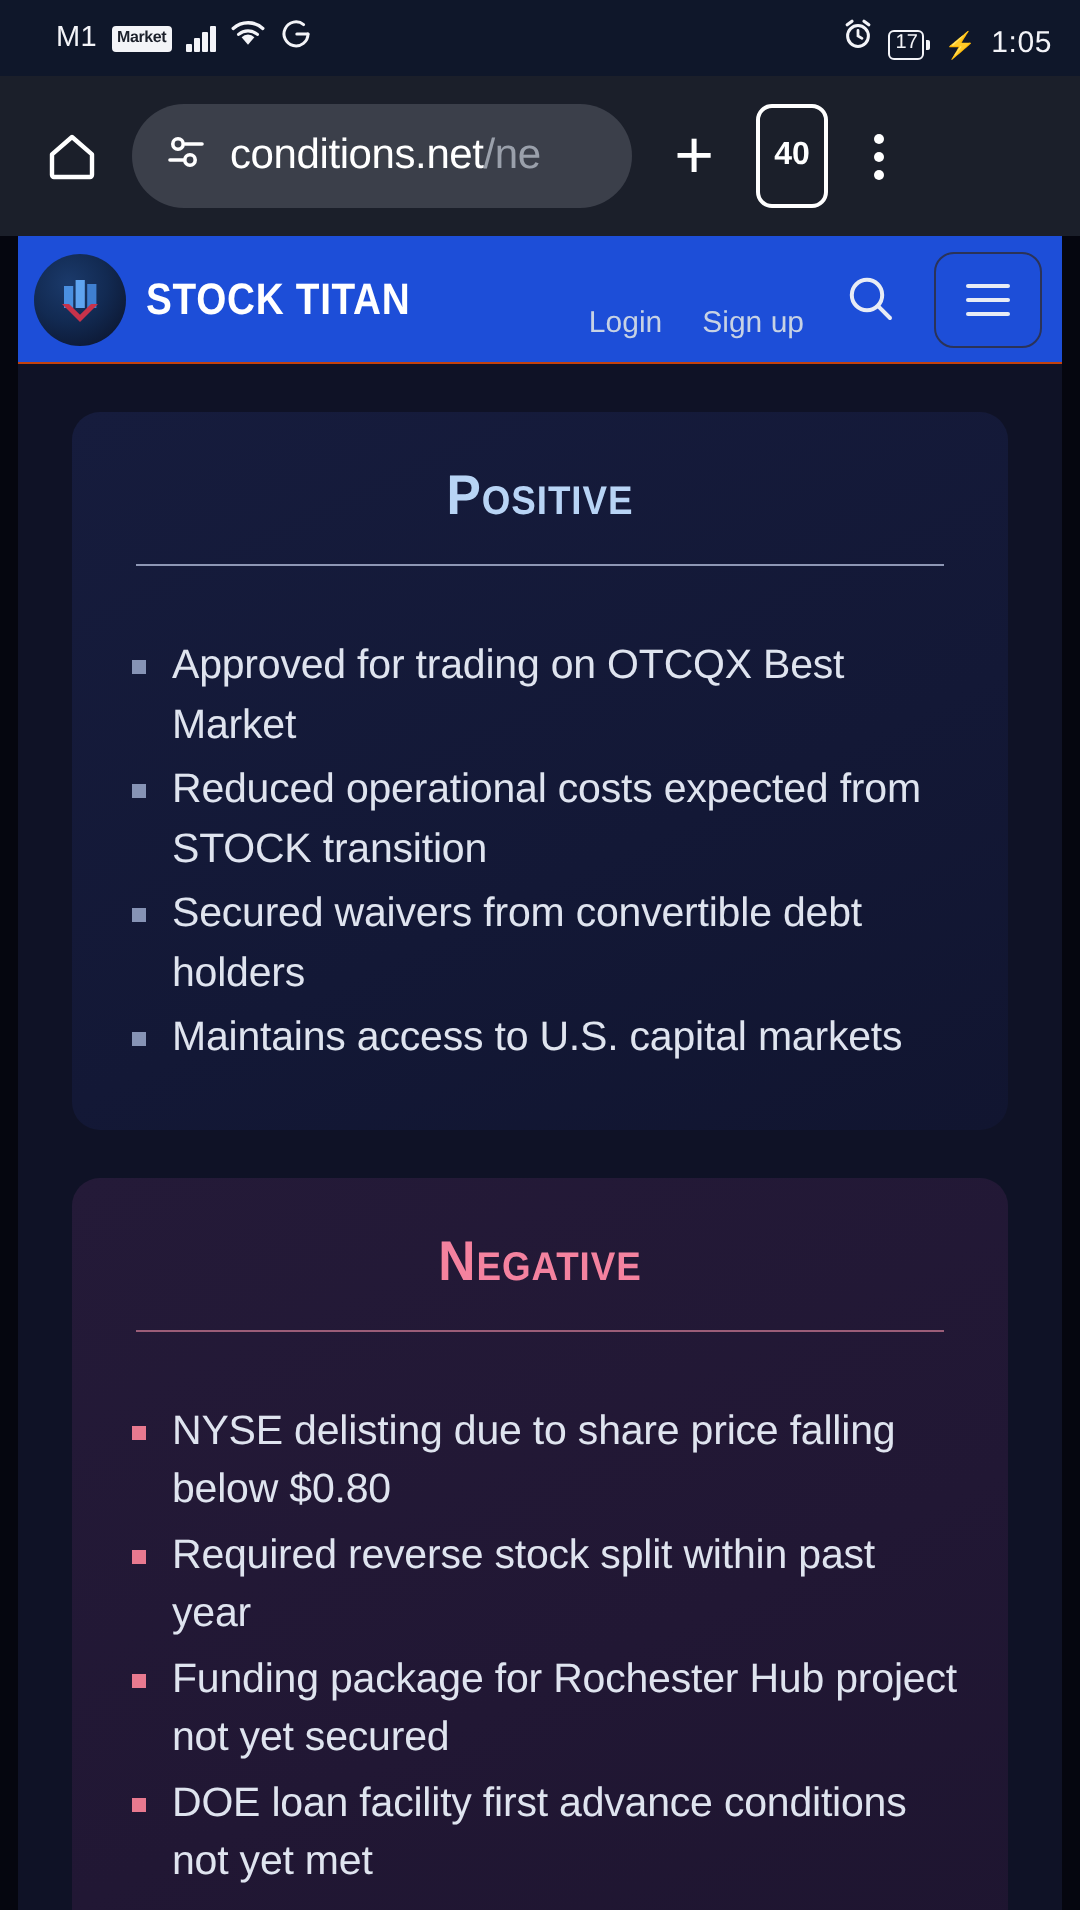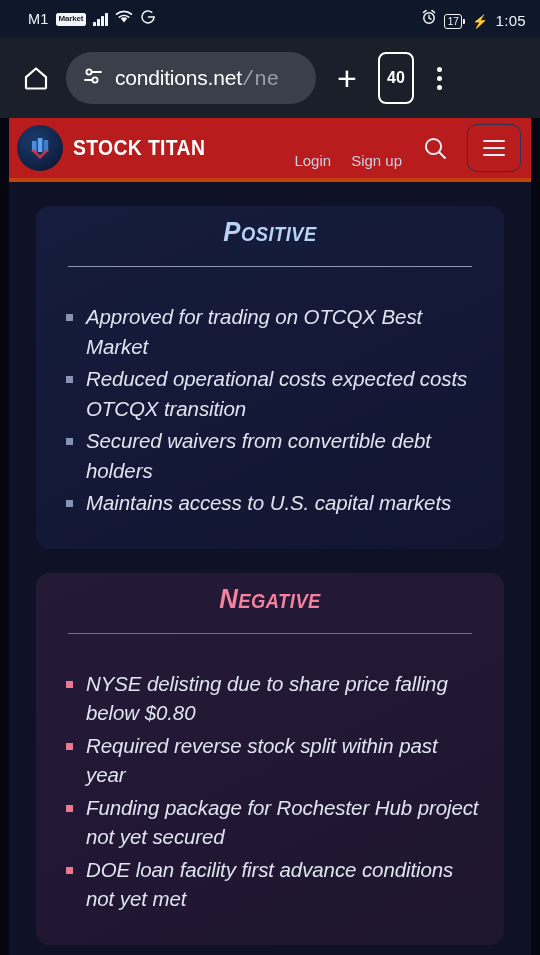--- a/index.html
+++ b/index.html
@@ -55,21 +55,21 @@
   .urlpill {
     flex: 1; height: 52px; background: #3b3f4a;
     border-radius: 26px; display: flex; align-items: center;
     padding: 0 16px; gap: 11px; overflow: hidden;
     max-width: 250px;
   }
   .urltext {
     color: #ffffff; font-size: 21px; white-space: nowrap;
     letter-spacing: -0.2px;
   }
-  .urltext .dim { color: #9aa0ab; font-family: Liberation Mono, monospace; }
+  .urltext .dim { color: #9aa0ab; }
   .plus-btn { width: 42px; height: 42px; display:flex; align-items:center; justify-content:center; color:#fff; font-size: 34px; font-weight: 300; line-height: 1; }
   .tabs-btn {
     width: 36px; height: 52px; border: 2.6px solid #ffffff;
     border-radius: 8px; display: flex; align-items: center; justify-content: center;
     color: #fff; font-size: 16px; font-weight: bold;
   }
   .menu-btn { width: 30px; display:flex; flex-direction: column; align-items:center; gap:4px; }
   .menu-btn i { width: 5px; height: 5px; border-radius: 50%; background: #fff; display:block; }
 
   
@@ -79,22 +79,22 @@
   }
   .pagewrap {
     position: absolute; left: 9px; top: 0; width: 522px; height: 100%;
     background: #0f1226;
   }
 
   
   .siteheader {
     height: 64px; display: flex; align-items: center;
     padding: 0 10px 0 8px; gap: 0;
-    background: #b91c1c;
-    border-bottom: 4px solid #c2410c;
+    background: #1d4ed8;
+    border-bottom: 1px solid #c2410c;
   }
   .logo-circle {
     width: 46px; height: 46px; border-radius: 50%;
     background: radial-gradient(circle at 38% 32%, #1b3a6b 0%, #122a52 45%, #0a1026 100%);
     display: flex; align-items: center; justify-content: center;
     flex-shrink: 0; margin-right: 10px;
   }
   .brandname {
     color: #ffffff; font-size: 22px; font-weight: bold;
     letter-spacing: 0.4px; font-stretch: condensed;
@@ -110,23 +110,22 @@
   .hamburger {
     width: 54px; height: 48px; border: 1px solid #2b3358; border-radius: 10px;
     display: flex; flex-direction: column; align-items: center; justify-content: center;
     gap: 5px; margin-left: 8px; flex-shrink: 0;
   }
   .hamburger i { display:block; width: 22px; height: 2px; background: #e8ecf5; border-radius: 1px; }
 
   
   .content { padding: 24px 27px 0 27px; }
   .card {
-    border-radius: 14px; padding: 10px 24px 28px 24px;
+    border-radius: 14px; padding: 26px 24px 28px 24px;
     margin-bottom: 24px;
-    font-style: italic;
   }
   .card.positive {
     background: linear-gradient(155deg, #161c3d 0%, #131836 60%, #111530 100%);
   }
   .card.negative {
     background: linear-gradient(155deg, #241a38 0%, #211734 60%, #1e1530 100%);
   }
   .card-title {
     text-align: center; font-weight: bold;
     font-family: "Liberation Sans Narrow", "Liberation Sans", sans-serif;
@@ -249,21 +248,21 @@
         </div>
     </div>
 
     <div class="content">
 
       <div class="card positive">
         <div class="card-title">Positive</div>
         <div class="card-divider"></div>
         <ul class="bullets">
           <li>Approved for trading on OTCQX Best Market</li>
-          <li>Reduced operational costs expected costs OTCQX transition</li>
+          <li>Reduced operational costs expected from STOCK transition</li>
           <li>Secured waivers from convertible debt holders</li>
           <li>Maintains access to U.S. capital markets</li>
         </ul>
       </div>
 
       <div class="card negative">
         <div class="card-title">Negative</div>
         <div class="card-divider"></div>
         <ul class="bullets">
           <li>NYSE delisting due to share price falling below $0.80</li>

